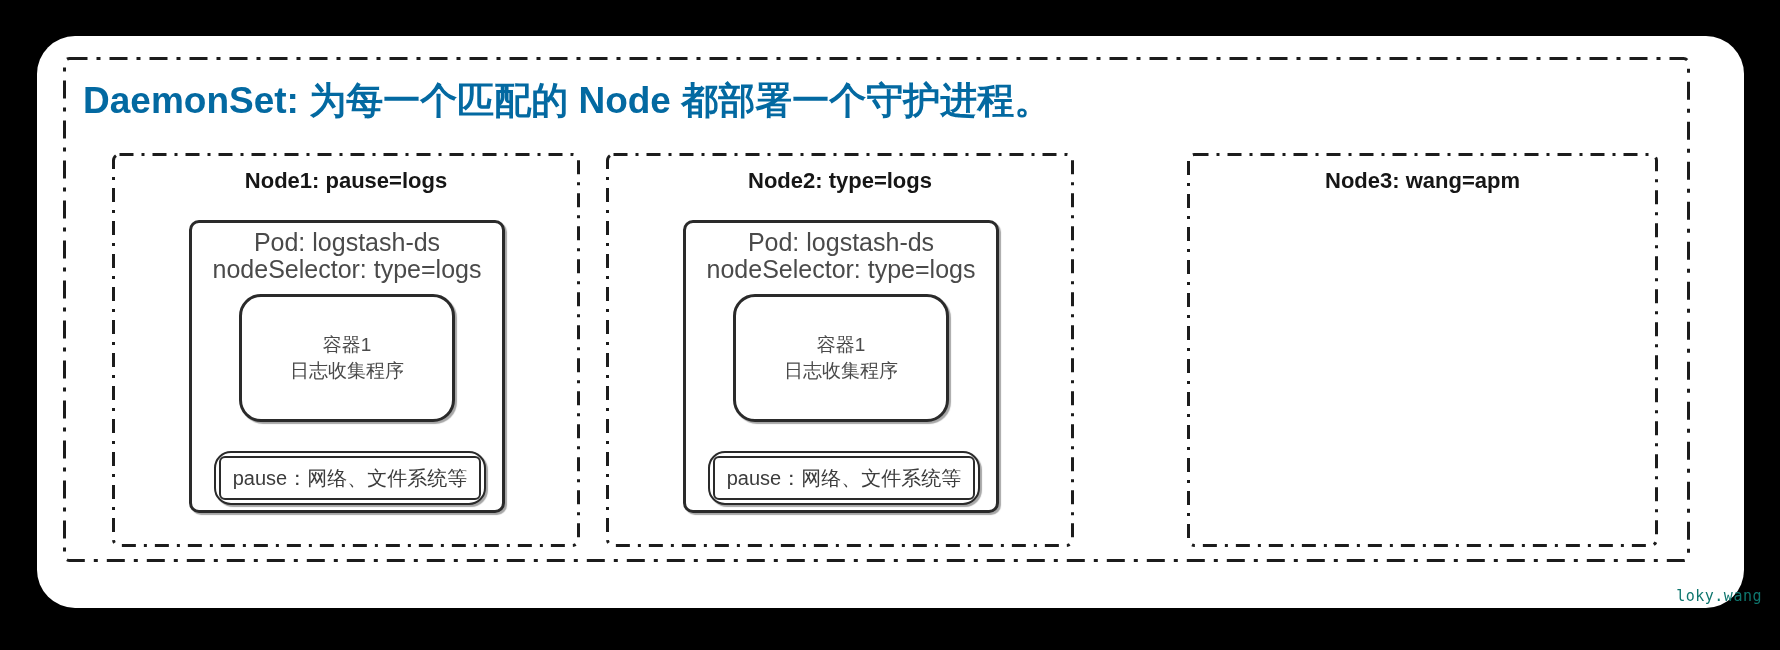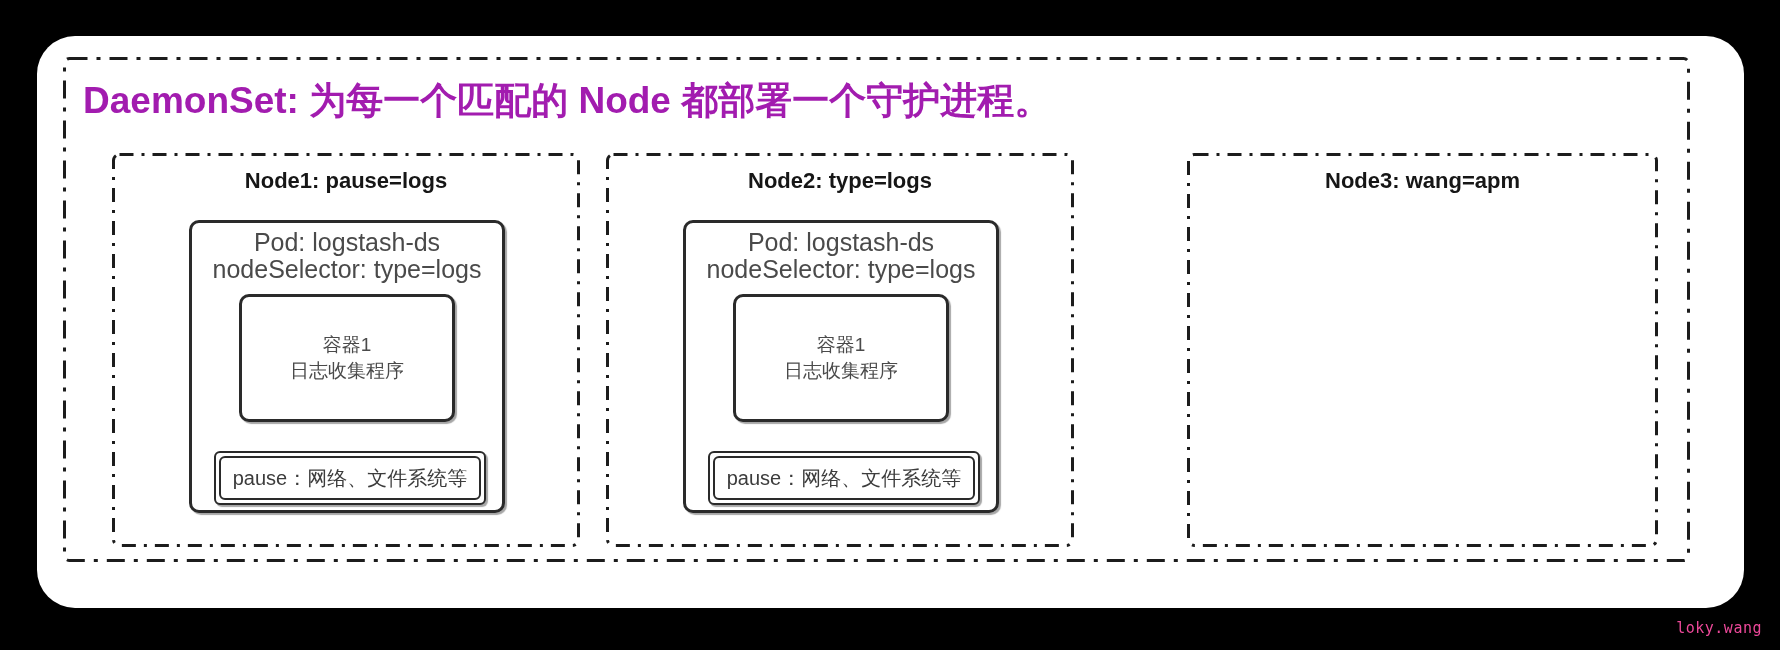--- a/index.html
+++ b/index.html
@@ -51,21 +51,21 @@
   }
   .frame > .dd rect { stroke-dasharray: 18 9 4 9; rx: 5px; }
   .node  > .dd rect { stroke-dasharray: 14 8 3 8; rx: 6px; }
 
   .title {
     position: absolute;
     left: 20px;
     top: 22px;
     font-size: 37px;
     font-weight: 700;
-    color: #a21caf;
+    color: #0369a1;
     line-height: 1.2;
     white-space: nowrap;
   }
   .node {
     position: absolute;
     top: 96px;
     height: 394px;
   }
   .node1 { left: 49px;   width: 468px; }
   .node2 { left: 543px;  width: 468px; }
@@ -97,63 +97,63 @@
   }
   .pod-line.first { padding-top: 6px; }
   .cbox {
     position: absolute;
     left: 47px;
     top: 71px;
     width: 216px;
     height: 128px;
     box-sizing: border-box;
     border: 3px solid #2a2a2a;
-    border-radius: 10px;
+    border-radius: 22px;
     box-shadow: 2px 2px 1px rgba(0,0,0,0.35);
     background: #ffffff;
     display: flex;
     flex-direction: column;
     justify-content: center;
     font-size: 19px;
     line-height: 26px;
     color: #4a4a4a;
   }
   .pause {
     position: absolute;
     left: 22px;
     top: 228px;
     width: 272px;
     height: 54px;
     box-sizing: border-box;
     border: 2px solid #2a2a2a;
-    border-radius: 6px;
+    border-radius: 17px;
     padding: 3px;
     background: #ffffff;
     box-shadow: 2px 2px 1px rgba(0,0,0,0.35);
   }
   .pause-inner {
     height: 100%;
     box-sizing: border-box;
     border: 2px solid #2a2a2a;
     border-radius: 6px;
     display: flex;
     align-items: center;
     justify-content: center;
     font-size: 20px;
     color: #3c3c3c;
     white-space: nowrap;
   }
   .watermark {
     position: absolute;
     right: 18px;
-    top: 619px;
+    top: 587px;
     font-family: "DejaVu Sans Mono", "Liberation Mono", monospace;
     font-size: 15px;
     letter-spacing: 0.5px;
-    color: #ec4899;
+    color: #0f766e;
   }
 </style>
 </head>
 <body>
 
 <div class="stage">
   <div class="card">
     <div class="frame">
       <svg class="dd" aria-hidden="true">
           <rect rx="5" width="99.7%" height="99.3%"></rect>

